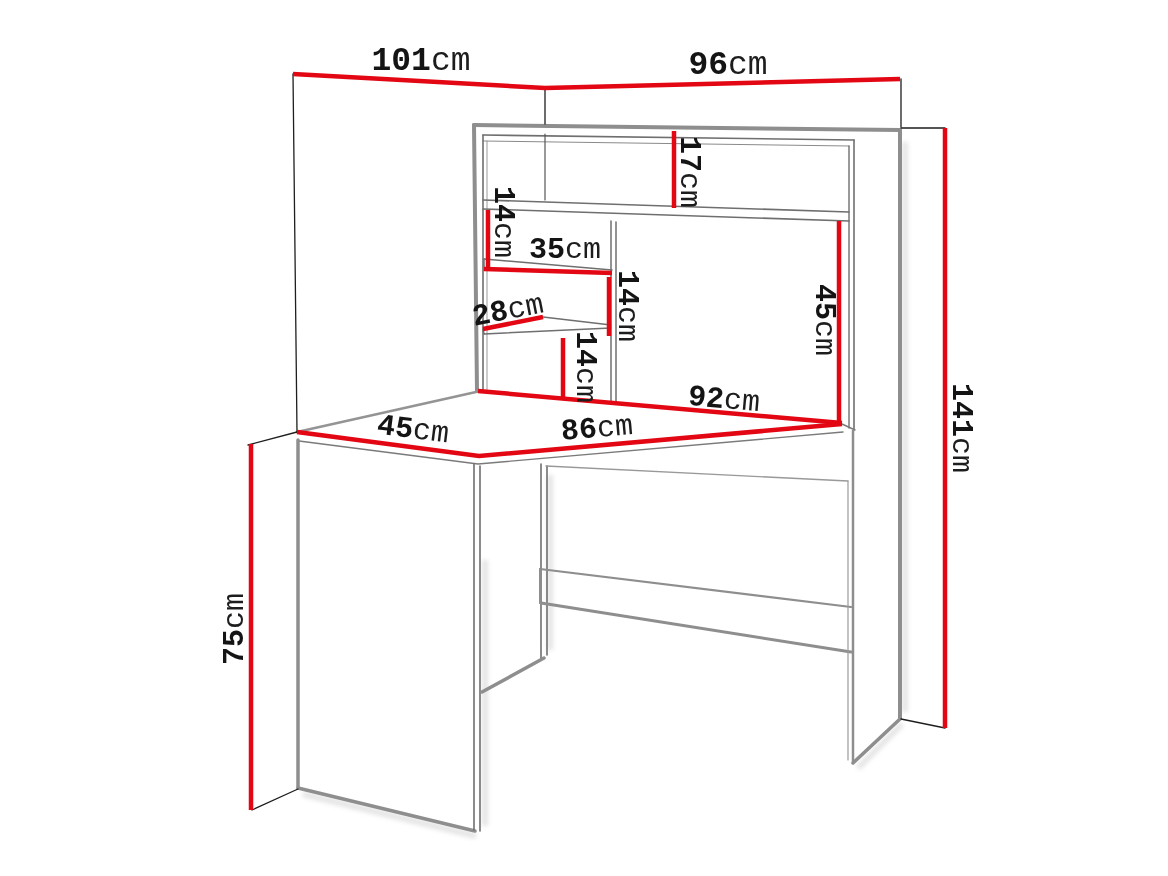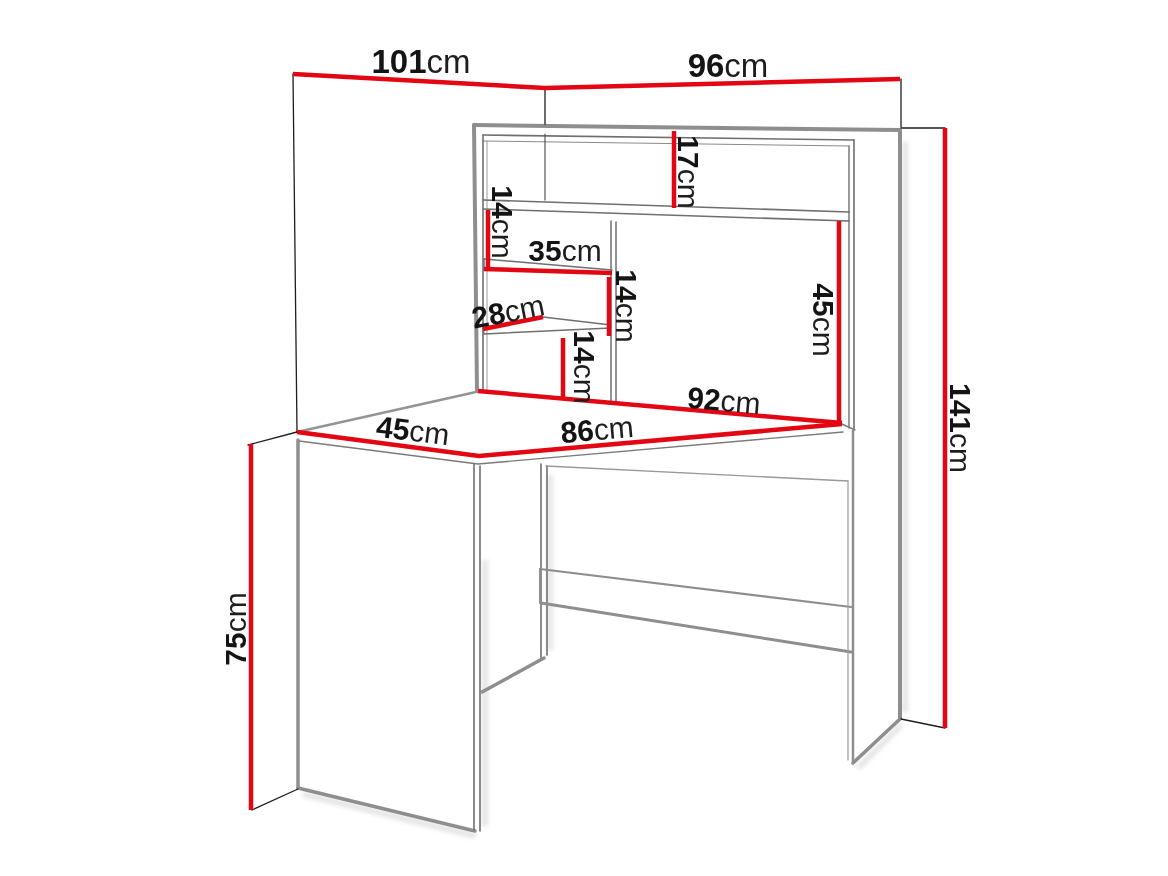--- a/index.html
+++ b/index.html
@@ -1,20 +1,20 @@
 <!DOCTYPE html>
 <html><head>
 <meta charset="utf-8">
 <style>
   html,body{margin:0;padding:0;background:#ffffff;}
   .stage{
     position:relative;
     width:1168px;height:841px;
     background:#ffffff;
-    font-family:Liberation Sans, sans-serif;
+    font-family:Liberation Mono, monospace;
     overflow:hidden;
   }
   svg{display:block;}
   .dim-num{font-weight:700;fill:#141414;}
   .dim-unit{font-weight:400;fill:#1d1d1d;}
   .lbl{font-size:30px;}
   .lbl-big{font-size:33px;}
   text{user-select:none;}
 </style>
 </head>

